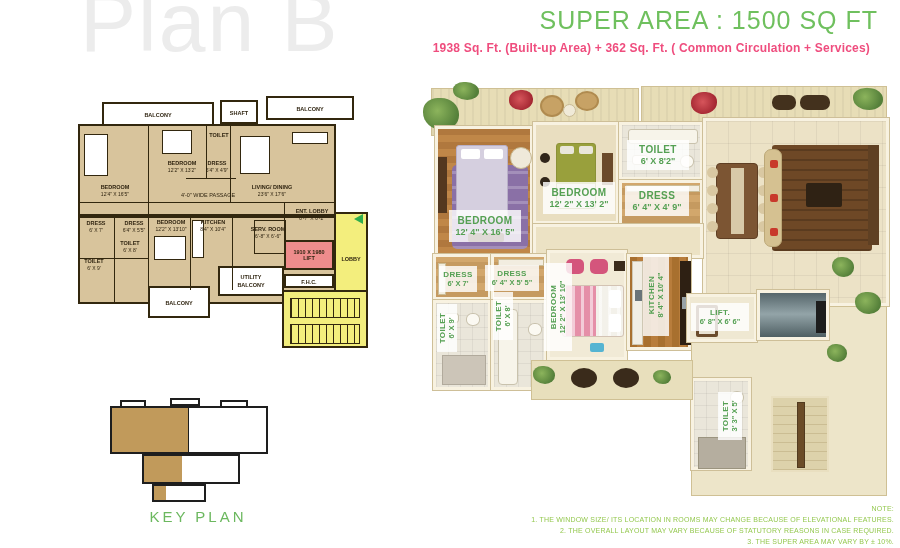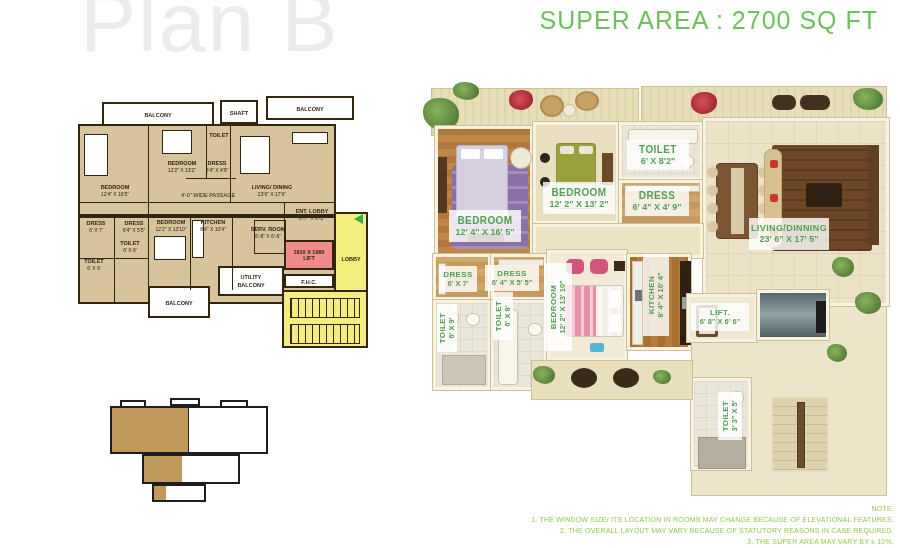--- a/index.html
+++ b/index.html
@@ -73,21 +73,22 @@
   
   .notes{position:absolute;right:6px;top:504px;width:460px;text-align:right;color:#94c84f;
          font-size:7px;line-height:1.55;letter-spacing:.2px;}
 </style>
 </head>
 <body>
 
 <div class="stage">
 
   <div class="watermark">Plan B</div>
-  <div class="super">SUPER AREA : 2700  SQ FT</div>
+  <div class="super">SUPER AREA : 1500  SQ FT</div>
+  <div class="breakup">1938 Sq. Ft. (Built-up Area) + 362 Sq. Ft. ( Common Circulation + Services)</div>
 
   <div id="bw">
 
     <div class="bww" style="left:24px;top:14px;width:112px;height:24px;">
       <div class="bws" style="left:0;top:8px;width:108px;">BALCONY</div>
     </div>
     <div class="bww" style="left:142px;top:12px;width:38px;height:24px;">
       <div class="bws" style="left:0;top:8px;width:34px;">SHAFT</div>
     </div>
     <div class="bww" style="left:188px;top:8px;width:88px;height:24px;">
@@ -339,24 +340,20 @@
         <span class="d">12' 2" X 13' 2"</span>
     </div>
     <div class="chip" style="left:202px;top:58px;width:62px;height:30px;">
       <span class="n">TOILET</span>
         <span class="d">6' X 8'2"</span>
     </div>
     <div class="chip" style="left:200px;top:104px;width:64px;height:30px;">
       <span class="n">DRESS</span>
         <span class="d">6' 4" X 4' 9"</span>
     </div>
-    <div class="chip" style="left:324px;top:136px;width:80px;height:32px;">
-      <span class="n" style="font-size:9px;">LIVING/DINNING</span>
-        <span class="d">23' 6" X 17' 5"</span>
-    </div>
     <div class="chip sm" style="left:14px;top:184px;width:38px;height:26px;">
       <span class="n">DRESS</span>
         <span class="d">6' X 7'</span>
     </div>
     <div class="chip sm" style="left:60px;top:183px;width:54px;height:26px;">
       <span class="n">DRESS</span>
         <span class="d">6' 4" X 5' 5"</span>
     </div>
     <div class="chip sm vchip" style="left:-2px;top:236px;width:48px;height:20px;">
       <span class="n">TOILET</span>
@@ -388,20 +385,21 @@
     <div class="kpo" style="left:22px;top:8px;width:26px;height:8px;"></div>
     <div class="kpo" style="left:72px;top:6px;width:30px;height:8px;"></div>
     <div class="kpo" style="left:122px;top:8px;width:28px;height:8px;"></div>
     <div class="kpo" style="left:12px;top:14px;width:158px;height:48px;"></div>
     <div class="kpo" style="left:44px;top:62px;width:98px;height:30px;"></div>
     <div class="kpo" style="left:54px;top:92px;width:54px;height:18px;"></div>
     <div class="kpt" style="left:14px;top:16px;width:76px;height:44px;"></div>
     <div class="kpt" style="left:46px;top:64px;width:38px;height:26px;"></div>
     <div class="kpt" style="left:56px;top:94px;width:12px;height:14px;"></div>
     <div class="kpl" style="left:90px;top:16px;width:1px;height:44px;"></div>
+    <div class="keylabel">KEY PLAN</div>
   </div>
 
   <div class="notes">
     <div>NOTE:</div>
     <div>1. THE WINDOW SIZE/ ITS LOCATION IN ROOMS MAY CHANGE BECAUSE OF ELEVATIONAL FEATURES.</div>
     <div>2. THE OVERALL LAYOUT MAY VARY BECAUSE OF STATUTORY REASONS IN CASE REQUIRED.</div>
     <div>3. THE SUPER AREA MAY VARY BY ± 10%.</div>
     <div>4. CURRENTLY NO COLUMNS ARE SHOWN IN THE PLAN WHICH WILL BE INCORPORATED AS/ STRUCTURE.</div>
   </div>
 

